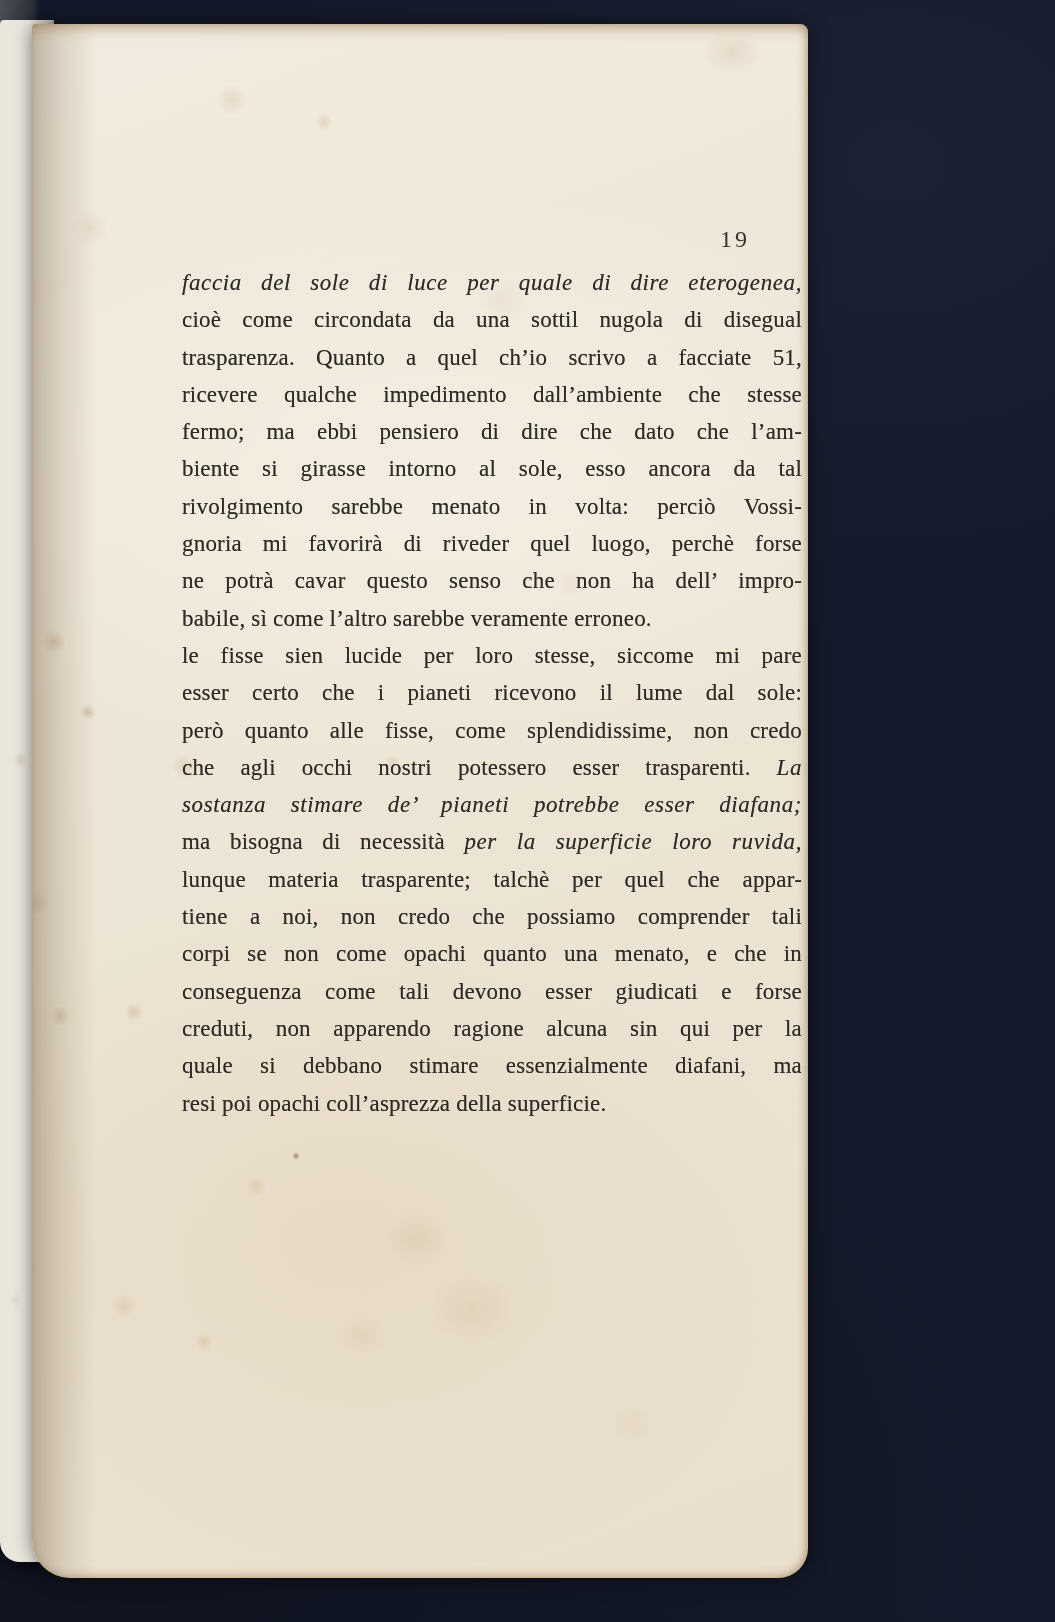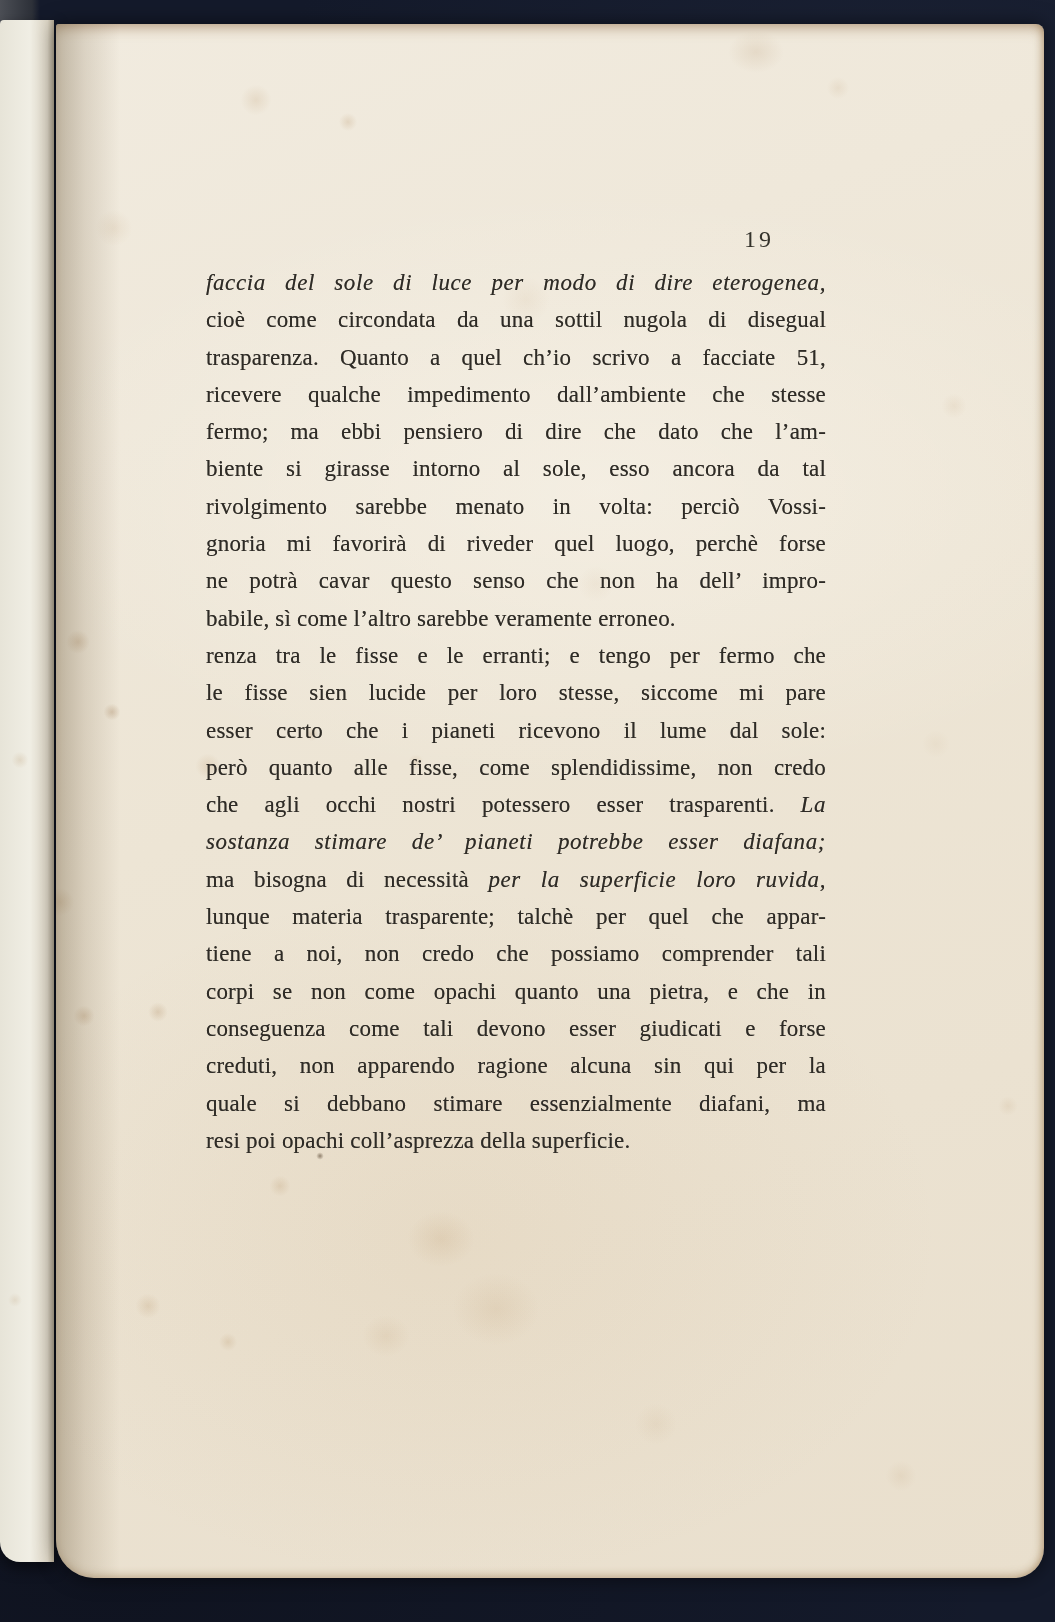--- a/index.html
+++ b/index.html
@@ -25,21 +25,21 @@
     position: absolute; left: 0; top: 20px; width: 54px; height: 1542px;
     background:
       radial-gradient(12px 12px at 20px 740px, rgba(160,115,60,.16), transparent 70%),
       radial-gradient(10px 10px at 15px 1280px, rgba(160,115,60,.13), transparent 70%),
       linear-gradient(to right, #e7e4d8 0%, #f0eee4 55%, #ddd6c6 88%, #b9ae98 100%);
     border-radius: 4px 0 0 20px;
     box-shadow: 0 6px 14px rgba(0,0,0,.5);
   }
 
   .page {
-    position: absolute; left: 56px; top: 24px; width: 988px; height: 1554px;
+    position: absolute; left: 32px; top: 24px; width: 776px; height: 1554px;
     background:
       radial-gradient(700px 500px at 40% 78%, rgba(190,150,95,.10), transparent 70%),
       radial-gradient(800px 400px at 55% 30%, rgba(255,252,246,.35), transparent 75%),
       linear-gradient(160deg, #f1ebdf 0%, #ede5d5 45%, #e9dfcd 100%);
     border-radius: 3px 8px 30px 38px;
     box-shadow:
       0 0 20px rgba(0,0,0,.55),
       inset 0 10px 14px -7px rgba(140,100,60,.55),
       inset -7px 0 9px -5px rgba(150,115,70,.5),
       inset 0 -8px 10px -6px rgba(150,115,70,.45);
@@ -109,42 +109,41 @@
   <div class="under-page"></div>
 
   <div class="page">
     <div class="foxing"></div>
     <div class="gutter-shadow"></div>
 
     <div class="folio">19</div>
 
     <div class="text-block">
         <div class="para">
-          <div class="line first"><em>faccia del sole di luce per modo di dire eterogenea,</em></div>
+          <div class="line first"><em>faccia del sole di luce per quale di dire eterogenea,</em></div>
           <div class="line"><span>cioè come circondata da una sottil nugola di disegual</span></div>
           <div class="line"><span>trasparenza. Quanto a quel ch’io scrivo a facciate 51,</span></div>
           <div class="line"><span>ricevere qualche impedimento dall’ambiente che stesse</span></div>
           <div class="line"><span>fermo; ma ebbi pensiero di dire che dato che l’am-</span></div>
           <div class="line"><span>biente si girasse intorno al sole, esso ancora da tal</span></div>
           <div class="line"><span>rivolgimento sarebbe menato in volta: perciò Vossi-</span></div>
           <div class="line"><span>gnoria mi favorirà di riveder quel luogo, perchè forse</span></div>
           <div class="line"><span>ne potrà cavar questo senso che non ha dell’ impro-</span></div>
           <div class="line last"><span>babile, sì come l’altro sarebbe veramente erroneo.</span></div>
         </div>
         <div class="para indent">
-          <div class="line"><span>renza tra le fisse e le erranti; e tengo per fermo che</span></div>
           <div class="line"><span>le fisse sien lucide per loro stesse, siccome mi pare</span></div>
           <div class="line"><span>esser certo che i pianeti ricevono il lume dal sole:</span></div>
           <div class="line"><span>però quanto alle fisse, come splendidissime, non credo</span></div>
           <div class="line"><span>che agli occhi nostri potessero esser trasparenti. </span><em>La</em></div>
           <div class="line"><em>sostanza stimare de’ pianeti potrebbe esser diafana;</em></div>
           <div class="line"><span>ma bisogna di necessità </span><em>per la superficie loro ruvida,</em></div>
           <div class="line"><span>lunque materia trasparente; talchè per quel che appar-</span></div>
           <div class="line"><span>tiene a noi, non credo che possiamo comprender tali</span></div>
-          <div class="line"><span>corpi se non come opachi quanto una pietra, e che in</span></div>
+          <div class="line"><span>corpi se non come opachi quanto una menato, e che in</span></div>
           <div class="line"><span>conseguenza come tali devono esser giudicati e forse</span></div>
           <div class="line"><span>creduti, non apparendo ragione alcuna sin qui per la</span></div>
           <div class="line"><span>quale si debbano stimare essenzialmente diafani, ma</span></div>
           <div class="line last"><span>resi poi opachi coll’asprezza della superficie.</span></div>
         </div>
       </div>
   </div>
 </div>
 
 </body></html>

